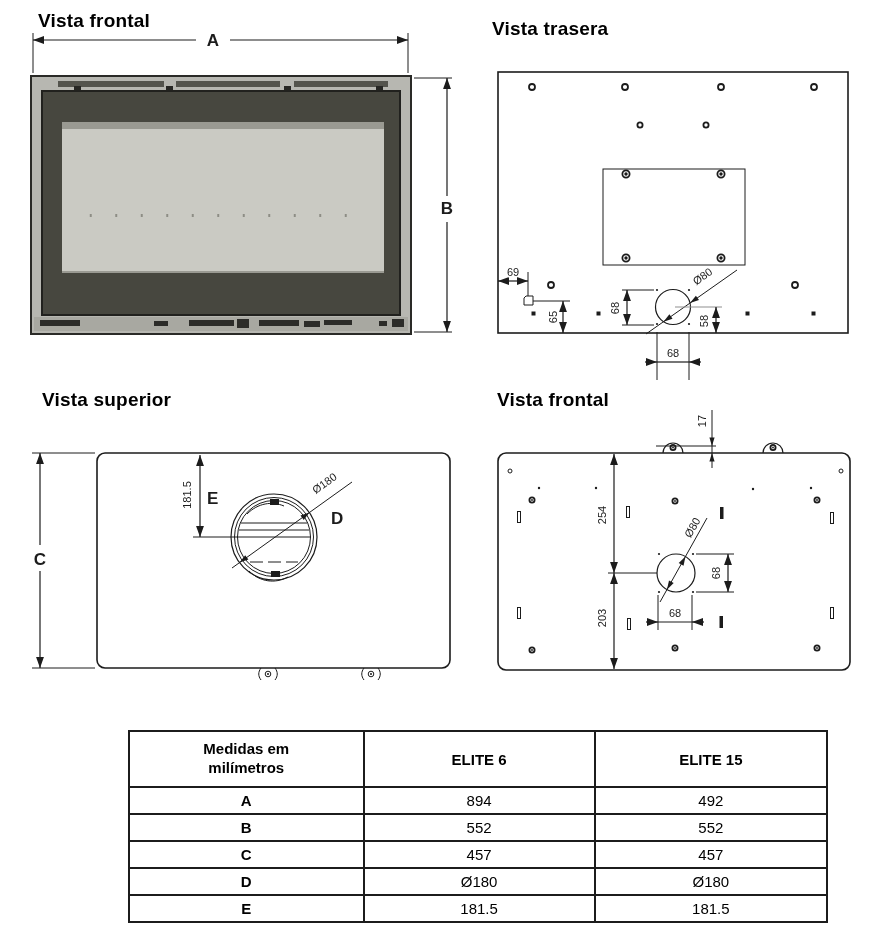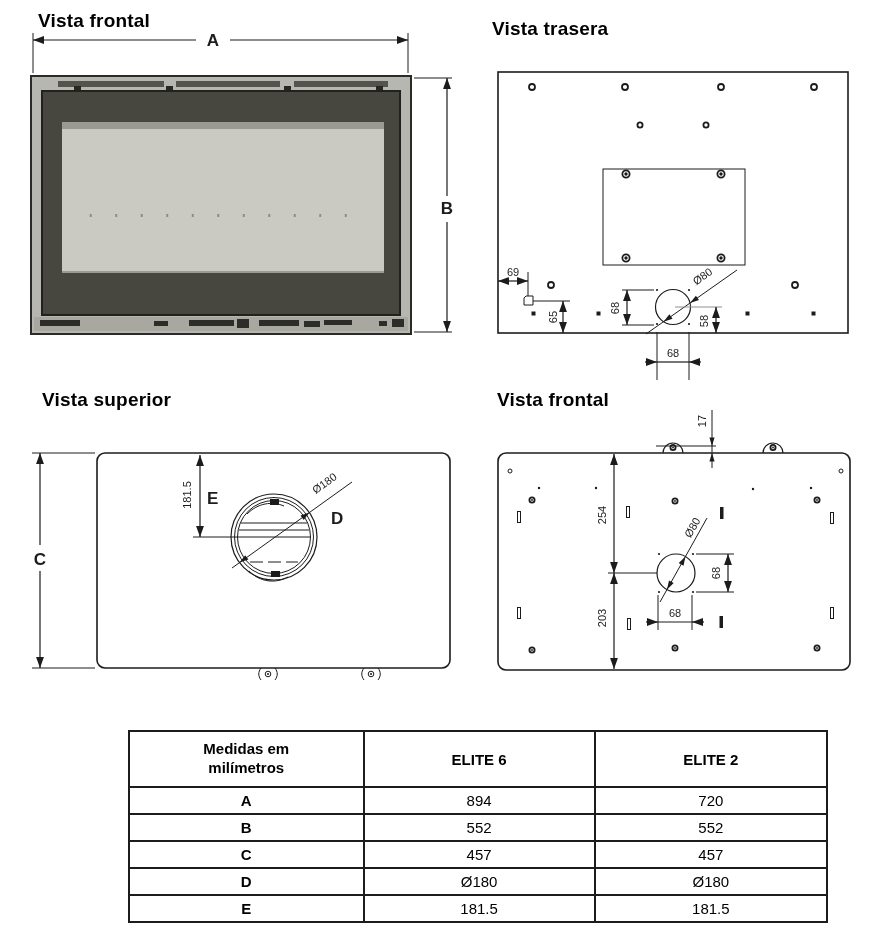--- a/index.html
+++ b/index.html
@@ -322,26 +322,26 @@
       <rect class="dot" x="259.5" y="231" width="3.5" height="12"></rect>
     </g>
   </svg>
 
   <table class="spec-table">
     <tbody>
         <tr>
       <th class="c1">
         <span class="wrapcell">Medidas em milímetros</span></th>
       <th class="c2">ELITE 6</th>
-      <th class="c3">ELITE 2</th>
+      <th class="c3">ELITE 15</th>
     </tr>
     <tr>
       <td class="rowlabel">A</td>
       <td>894</td>
-      <td>720</td>
+      <td>492</td>
     </tr>
     <tr>
       <td class="rowlabel">B</td>
       <td>552</td>
       <td>552</td>
     </tr>
     <tr>
       <td class="rowlabel">C</td>
       <td>457</td>
       <td>457</td>

